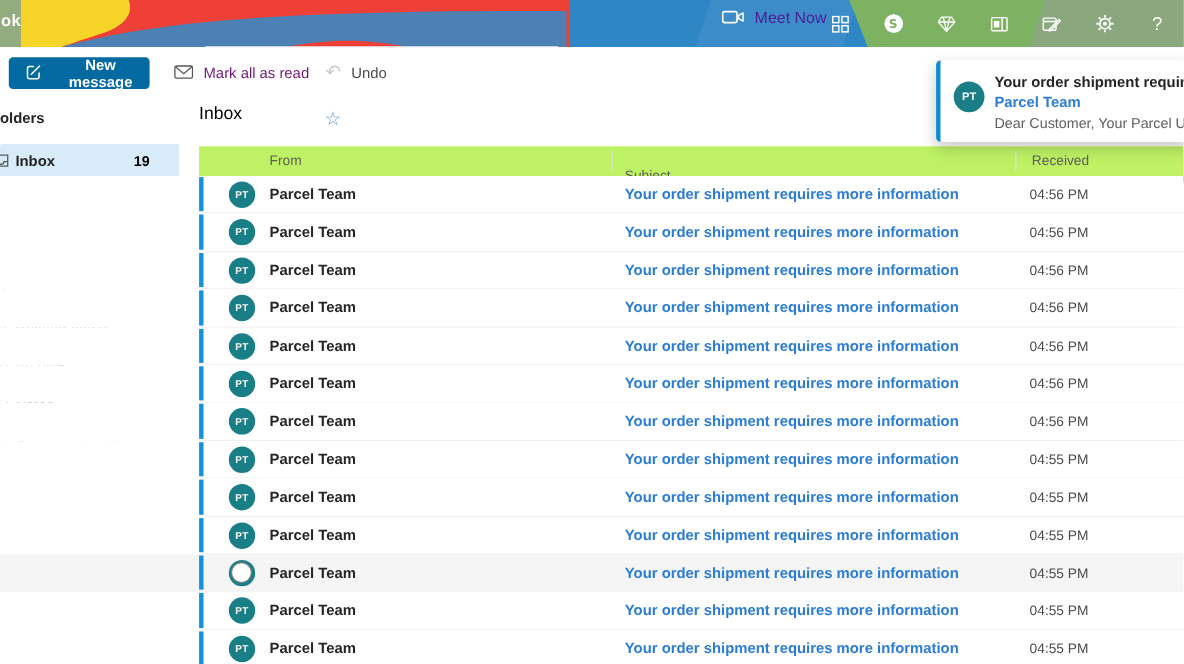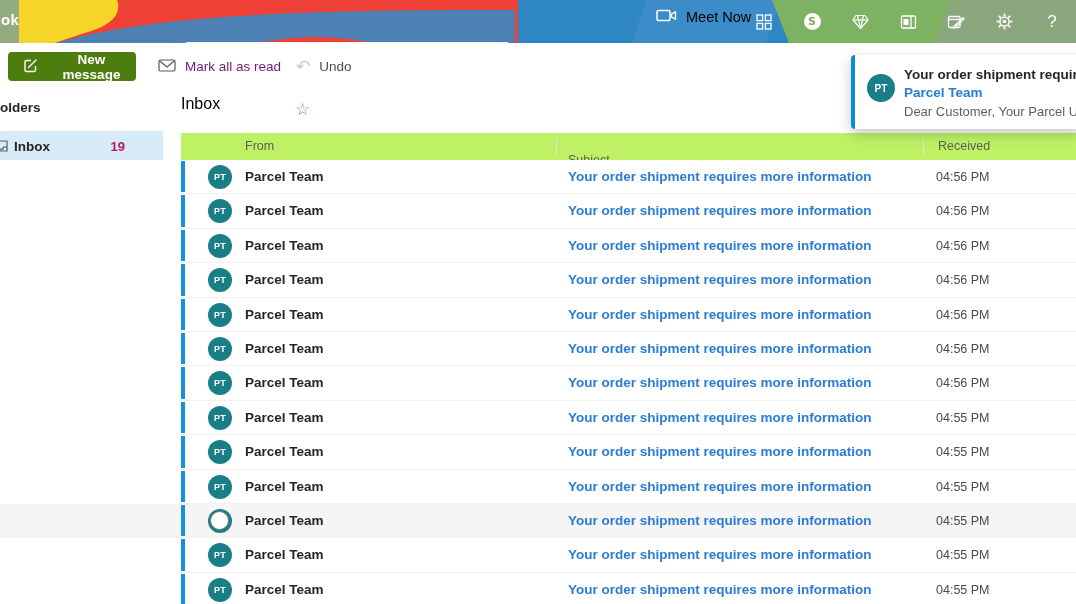--- a/index.html
+++ b/index.html
@@ -7,47 +7,47 @@
   #app{position:relative;width:1076px;height:604px;overflow:hidden;background:#fff;}
 
   
   .topbar{position:absolute;left:0;top:0;width:1076px;height:43px;overflow:hidden;}
   .topbar svg.bg{position:absolute;left:0;top:0;}
   .brand{position:absolute;left:1px;top:11px;color:#fff;font-size:15px;font-weight:700;letter-spacing:.3px;}
   .searchbox{position:absolute;left:184px;top:6px;width:326px;height:30px;background:#eef7fc;border-radius:4px;
     display:flex;align-items:center;box-shadow:0 1px 2px rgba(0,0,0,.18);margin-top:36px;}
   .searchbox .mag{margin:0 9px 0 13px;display:flex;}
   .searchbox .ph{color:#5f6d79;font-size:13.5px;}
-  .meetnow{position:absolute;left:656px;top:0;height:34px;display:flex;align-items:center;gap:9px;color:#000000;
+  .meetnow{position:absolute;left:656px;top:0;height:34px;display:flex;align-items:center;gap:9px;color:#4c1d95;
     font-size:14.5px;cursor:pointer;}
   .topicons{position:absolute;right:0;top:0;height:43px;display:flex;align-items:center;}
   .ticon{width:48px;height:43px;display:flex;align-items:center;justify-content:center;color:#fff;cursor:pointer;}
   .skypebub{width:17px;height:17px;background:#fff;border-radius:50%;display:flex;align-items:center;justify-content:center;
     color:#7cb262;font-weight:700;font-size:11px;font-family:"DejaVu Sans",sans-serif;}
   .qmark{font-size:17px;color:#fff;font-weight:400;}
 
   
   .toolbar{position:absolute;left:0;top:43px;width:1076px;height:47px;background:#fff;}
-  .btn-new{position:absolute;left:8px;top:9px;width:128px;height:29px;background:#4d7c0f;border:none;border-radius:4px;
+  .btn-new{position:absolute;left:8px;top:9px;width:128px;height:29px;background:#0369a1;border:none;border-radius:4px;
     color:#fff;font-size:13.5px;font-weight:600;display:flex;align-items:center;gap:9px;padding:0 0 0 15px;cursor:pointer;
     font-family:"Liberation Sans",sans-serif;}
   .tb-act{position:absolute;top:0;height:47px;display:flex;align-items:center;gap:9px;font-size:13.5px;color:#701a75;cursor:pointer;}
   .tb-mark{left:158px;}
   .tb-undo{left:296px;color:#4c4c4c;}
   .undo-glyph{font-family:"DejaVu Sans",sans-serif;font-size:17px;color:#c6cacd;line-height:1;}
 
   
   .sidebar{position:absolute;left:0;top:90px;width:180px;height:514px;overflow:hidden;background:#fff;}
   .sb-header{position:absolute;left:0;font-size:13.5px;font-weight:600;color:#252525;}
   .sb-item{position:absolute;left:0;width:178px;height:30px;display:flex;align-items:center;cursor:pointer;font-size:13.5px;color:#333;}
   .sb-item .ic{position:absolute;left:-7px;top:7px;width:16px;height:16px;color:#5c5c5c;}
   .sb-item .lbl{position:absolute;left:14px;white-space:nowrap;}
   .sb-item.sel{background:#d8ebf9;width:163px;border-radius:2px;}
   .sb-item.sel .lbl{font-weight:700;color:#252525;}
-  .sb-count{position:absolute;right:38px;color:#be185d;font-size:13px;font-weight:600;}
+  .sb-count{position:absolute;right:27px;color:#000000;font-size:13px;font-weight:600;}
   .sb-item.fav .ic{left:2px;}
   .sb-item.fav .lbl{left:24px;}
   .sb-item.rss .ic{left:-4px;}
   .sb-link{position:absolute;left:14px;color:#1f6fbe;font-size:13.5px;cursor:pointer;white-space:nowrap;}
 
   
   .list-title{position:absolute;left:181px;top:95px;width:895px;height:38px;background:#fff;}
   .selall{position:absolute;left:218px;top:102px;cursor:pointer;}
   .fav-star{position:absolute;left:295px;top:99px;font-family:"DejaVu Sans",sans-serif;font-size:17px;color:#5e9bd6;cursor:pointer;}
   .list-head{position:absolute;left:181px;top:133px;width:895px;height:27px;background:#bef264;border-bottom:6px solid #4d7c0f;

